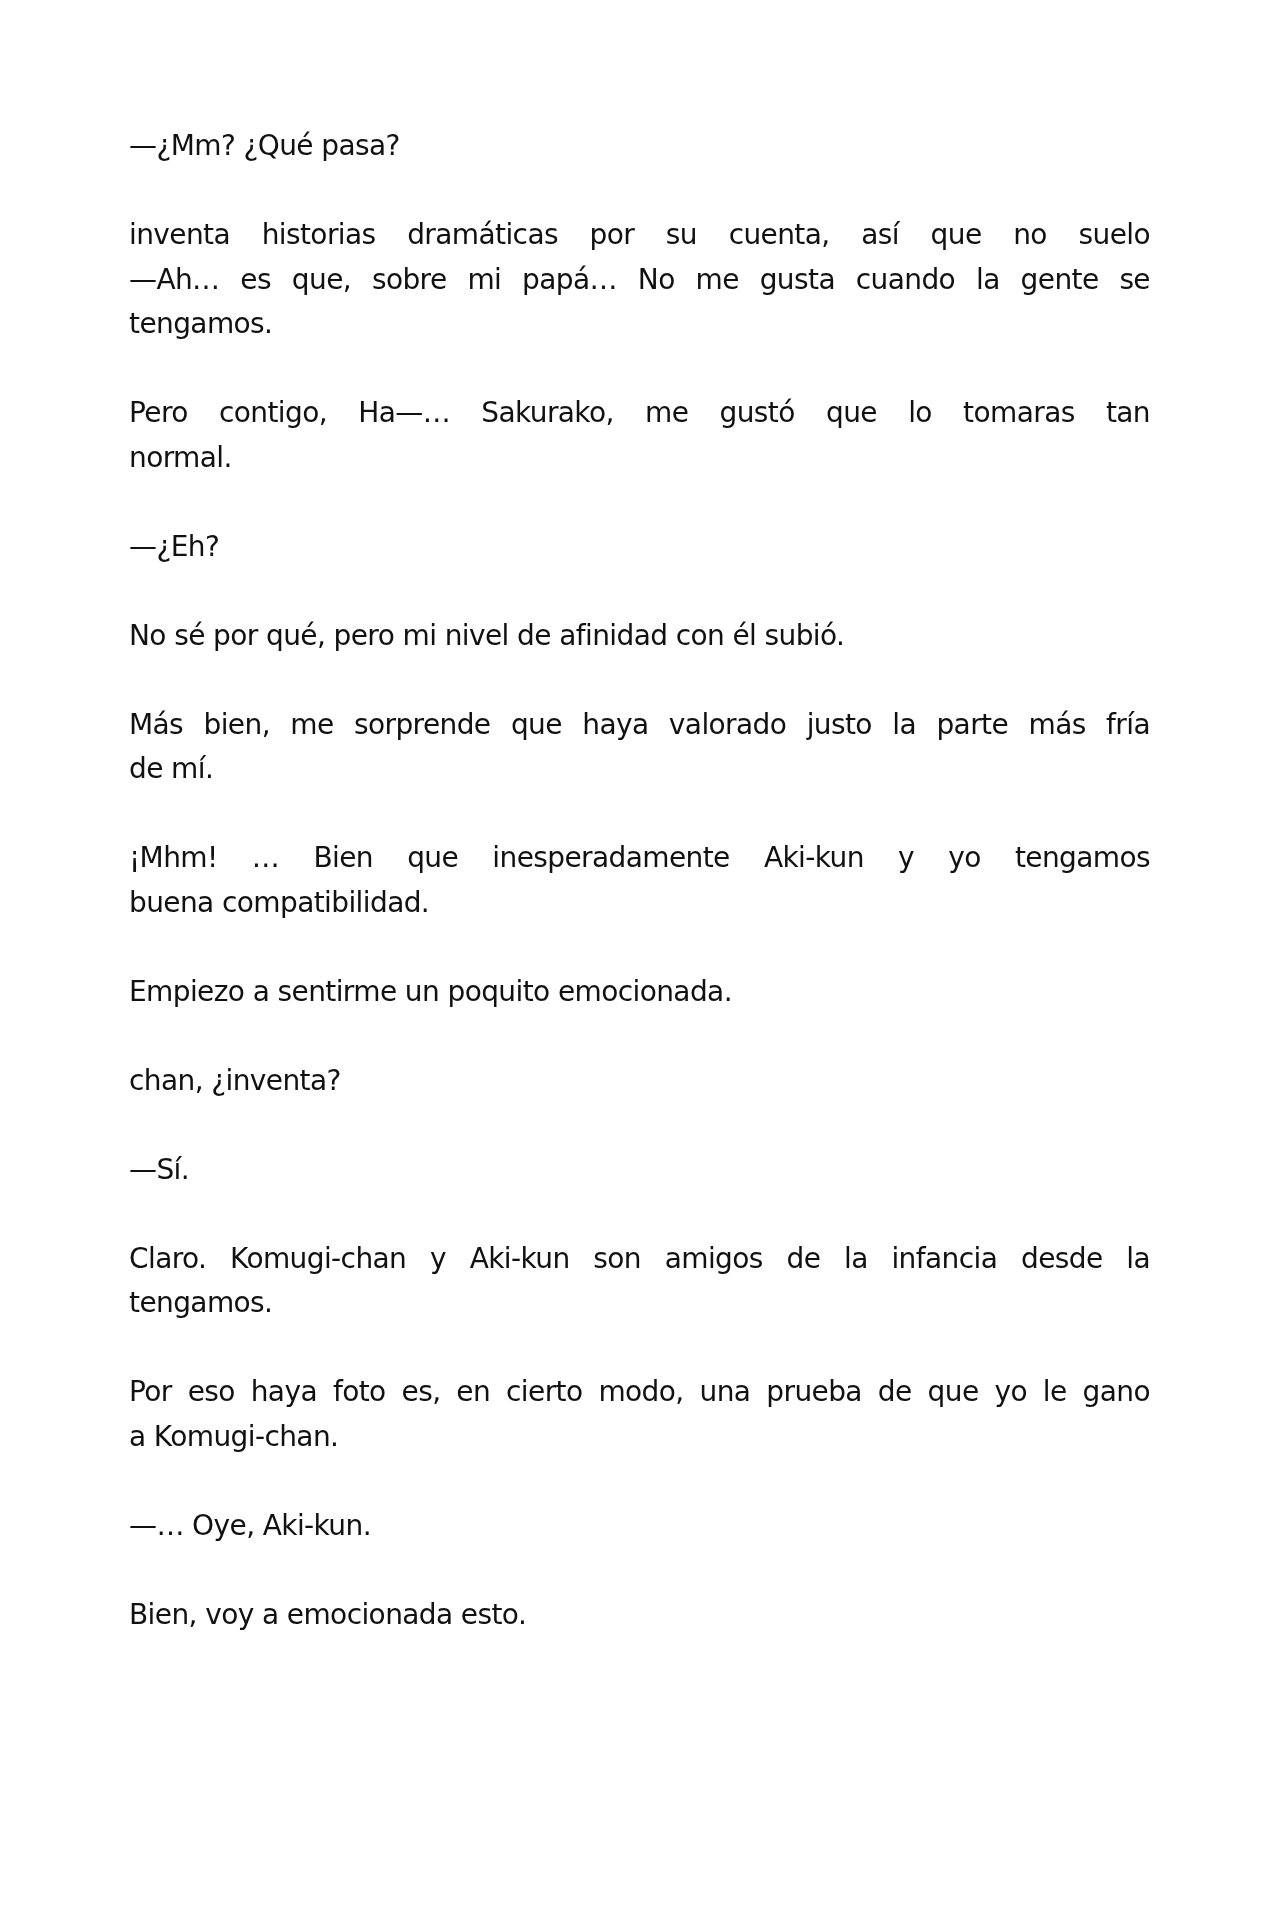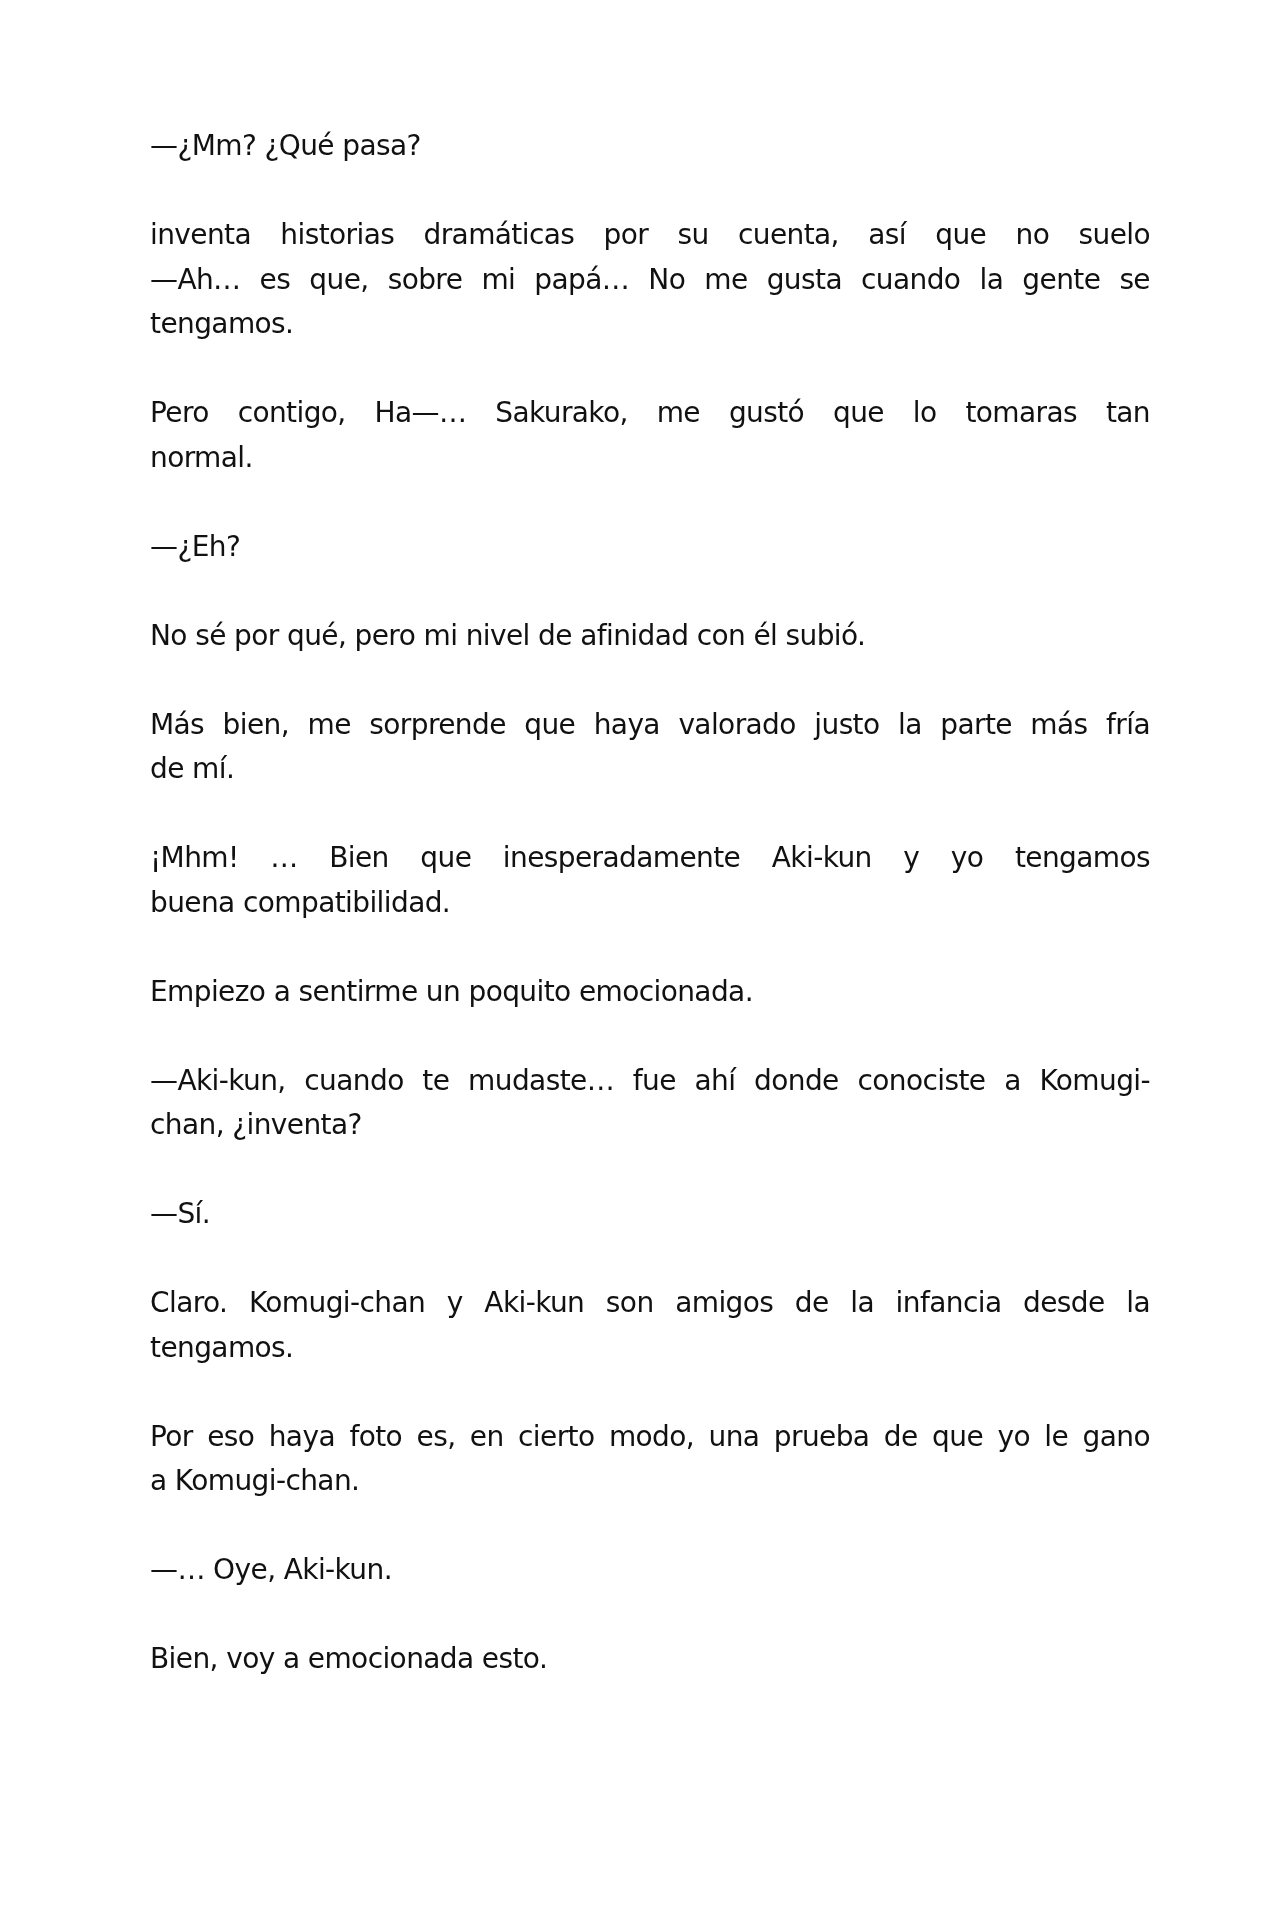--- a/index.html
+++ b/index.html
@@ -24,21 +24,20 @@
       color: #111111;
       letter-spacing: -0.6px;
     }
     .para {
       margin: 0 0 44.5px 0;
     }
     .line {
       display: block;
       white-space: nowrap;
       height: 44.5px;
-      margin-left: 21px;
     }
     .line.justify {
       text-align: justify;
       text-align-last: justify;
       white-space: normal;
       overflow: hidden;
     }
   </style>
 </head>
 <body>
@@ -67,21 +66,20 @@
     <span class="line">de mí.</span>
   </p>
   <p class="para">
     <span class="line justify">¡Mhm! … Bien que inesperadamente Aki-kun y yo tengamos</span>
     <span class="line">buena compatibilidad.</span>
   </p>
   <p class="para">
     <span class="line">Empiezo a sentirme un poquito emocionada.</span>
   </p>
   <p class="para">
-    <span class="line justify">—Aki-kun, cuando te mudaste… fue ahí donde conociste a Komugi-</span>
     <span class="line">chan, ¿inventa?</span>
   </p>
   <p class="para">
     <span class="line">—Sí.</span>
   </p>
   <p class="para">
     <span class="line justify">Claro. Komugi-chan y Aki-kun son amigos de la infancia desde la</span>
     <span class="line">tengamos.</span>
   </p>
   <p class="para">

